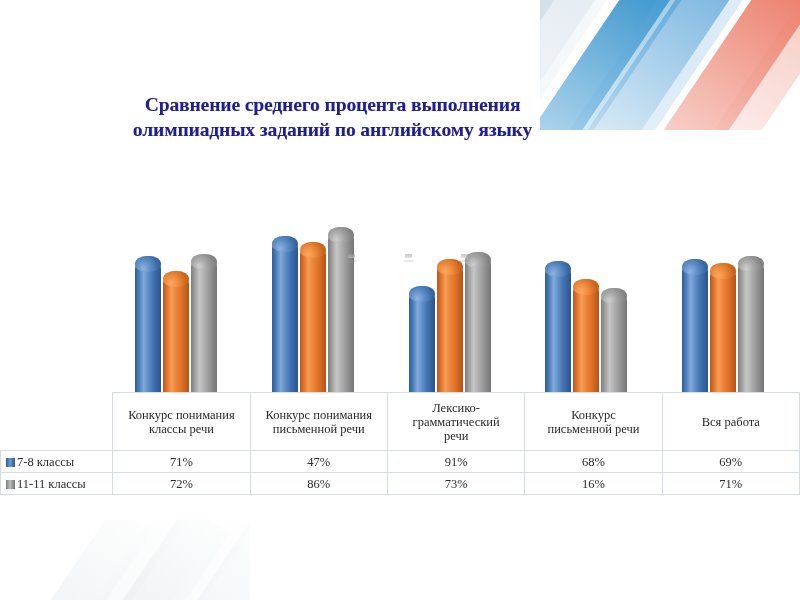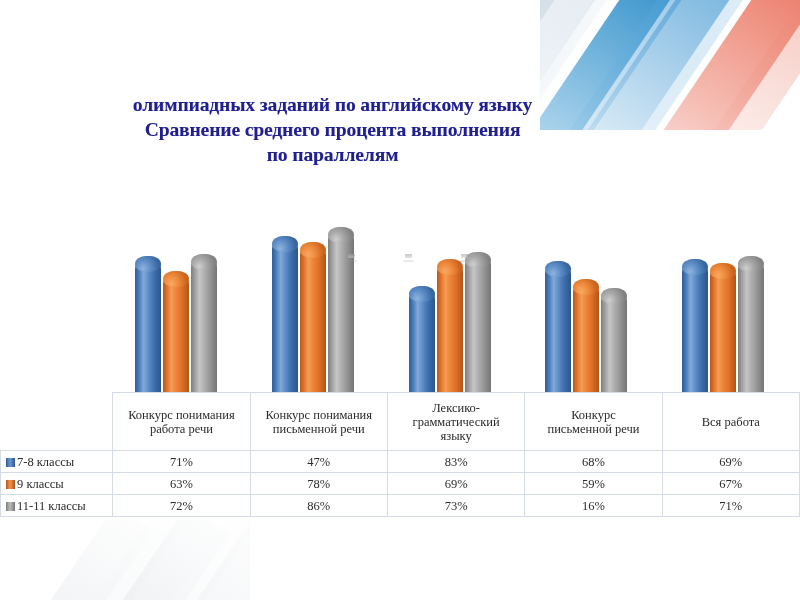--- a/index.html
+++ b/index.html
@@ -221,23 +221,22 @@
 
 <div id="deco-bl">
   <div class="stripe b1"></div>
   <div class="stripe b2"></div>
   <div class="stripe b3"></div>
   <div class="stripe b4"></div>
   <div class="stripe b5"></div>
 </div>
 
 <div id="slide-title">
+  <span class="tline">Сравнение среднего процента выполнения</span>
   <span class="tline">олимпиадных заданий по английскому языку</span>
-  <span class="tline">Сравнение среднего процента выполнения</span>
-  <span class="tline">по параллелям</span>
 </div>
 
 <div id="chart-area">
     <div class="bar-group" style="left: 128px; width: 96px;">
       <div class="cyl c-blue" title="7-8 классы: 71%" style="height: 136px;">
         <div class="cap"></div>
       </div>
       <div class="cyl c-orange" title="9 классы: 63%" style="height: 121px;">
         <div class="cap"></div>
       </div>
@@ -293,61 +292,51 @@
     <div class="artifact" style="left: 405px; top: 58px;"></div>
     <div class="artifact" style="left: 461px; top: 58px;"></div>
   </div>
 
 <table id="data-table">
   <tbody>
     <tr class="header-row">
       <td class="corner-cell"></td>
       <td class="colhead-cell">
         <span>Конкурс понимания</span><br>
-        <span>работа речи</span>
+        <span>классы речи</span>
       </td>
       <td class="colhead-cell">
         <span>Конкурс понимания</span><br>
         <span>письменной речи</span>
       </td>
       <td class="colhead-cell">
         <span>Лексико-</span><br>
         <span>грамматический</span><br>
-        <span>языку</span>
+        <span>речи</span>
       </td>
       <td class="colhead-cell">
         <span>Конкурс</span><br>
         <span>письменной речи</span>
       </td>
       <td class="colhead-cell">
         <span>Вся работа</span>
       </td>
     </tr>
 
     <tr class="data-row">
       <td class="rowlabel-cell">
         <span class="swatch sw-blue"></span><span>7-8 классы</span>
       </td>
       <td>71%</td>
       <td>47%</td>
-      <td>83%</td>
+      <td>91%</td>
       <td>68%</td>
       <td>69%</td>
     </tr>
 
-    <tr class="data-row">
-      <td class="rowlabel-cell">
-        <span class="swatch sw-orange"></span><span>9 классы</span>
-      </td>
-      <td>63%</td>
-      <td>78%</td>
-      <td>69%</td>
-      <td>59%</td>
-      <td>67%</td>
-    </tr>
 
     <tr class="data-row">
       <td class="rowlabel-cell">
         <span class="swatch sw-gray"></span><span>11-11 классы</span>
       </td>
       <td>72%</td>
       <td>86%</td>
       <td>73%</td>
       <td>16%</td>
       <td>71%</td>

